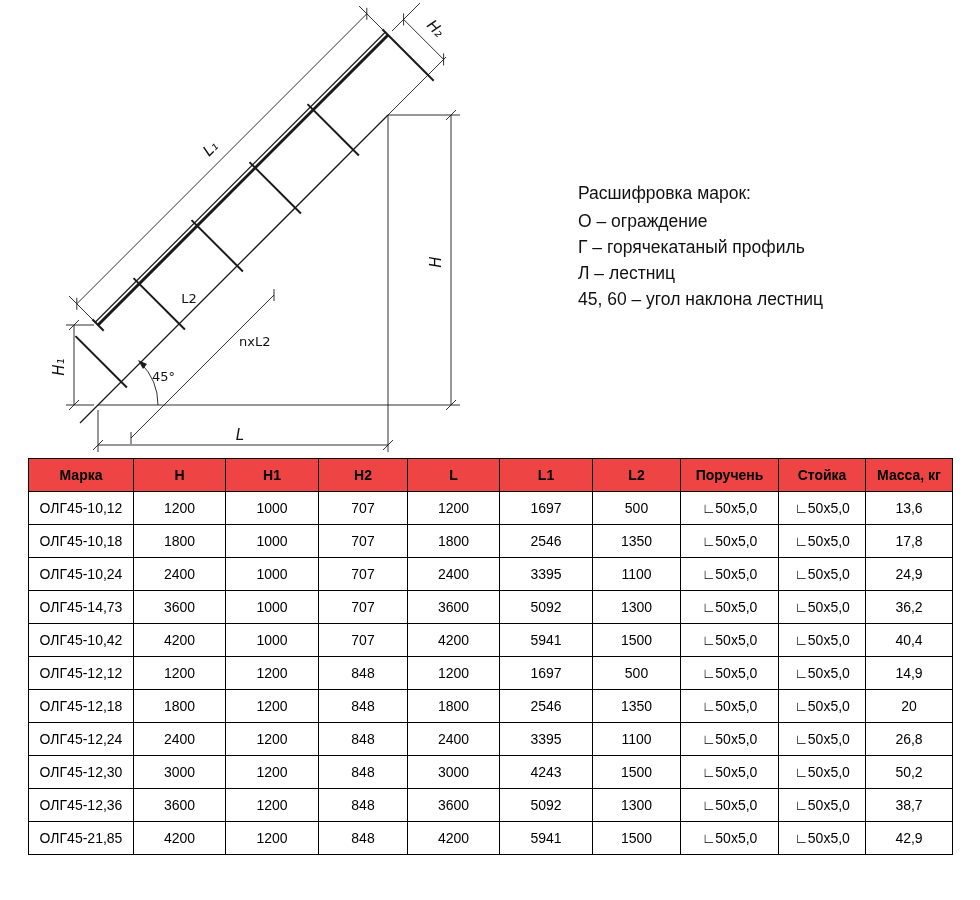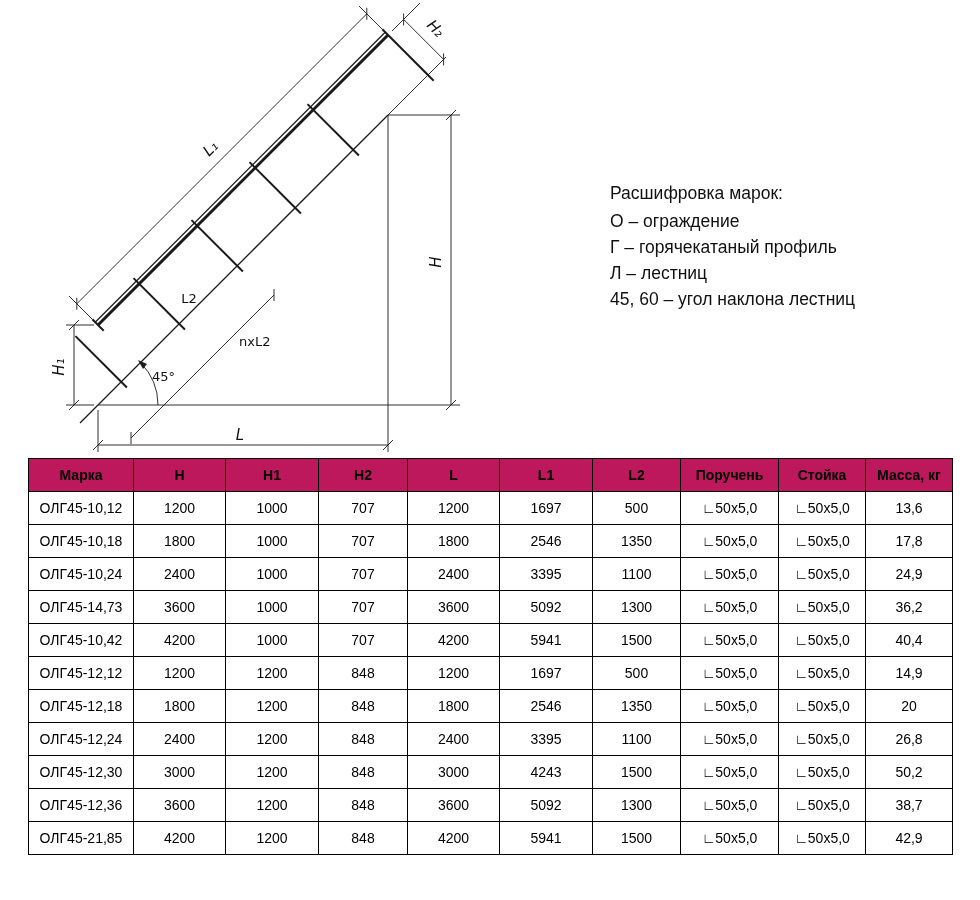--- a/index.html
+++ b/index.html
@@ -6,27 +6,27 @@
   .page{position:relative;width:980px;height:900px;background:#fff;
         font-family:"Liberation Sans","DejaVu Sans",sans-serif;color:#111;overflow:hidden;}
   .drawing{position:absolute;left:8px;top:0;}
   .drawing line,.drawing path{stroke:#1a1a1a;fill:none;}
   .thin{stroke-width:0.9;stroke:#333;}
   .med{stroke-width:1.3;}
   .rail{stroke-width:3;}
   .post{stroke-width:2;}
   .dim-label{font-family:"DejaVu Sans",sans-serif;font-size:15px;font-style:italic;fill:#111;}
   .dim-small{font-family:"DejaVu Sans",sans-serif;font-size:13px;fill:#111;}
-  .legend{position:absolute;left:610px;top:180px;width:360px;font-size:17.5px;line-height:26px;color:#111;}
+  .legend{position:absolute;left:578px;top:180px;width:360px;font-size:17.5px;line-height:26px;color:#111;}
   .legend .legend-title{margin-bottom:2px;}
   .spec-table{position:absolute;left:28px;top:458px;width:924px;border-collapse:collapse;
               font-size:14px;color:#000;table-layout:fixed;}
   .spec-table th,.spec-table td{border:1px solid #000;height:32px;text-align:center;
               padding:0 3px;overflow:hidden;white-space:nowrap;}
-  .spec-table th{background:#be185d;font-weight:bold;font-size:14px;}
+  .spec-table th{background:#ef4444;font-weight:bold;font-size:14px;}
 </style>
 </head>
 <body>
 
 <div class="page">
 
   <svg class="drawing" width="560" height="460" viewBox="0 0 560 460">
 
     <g>
 

